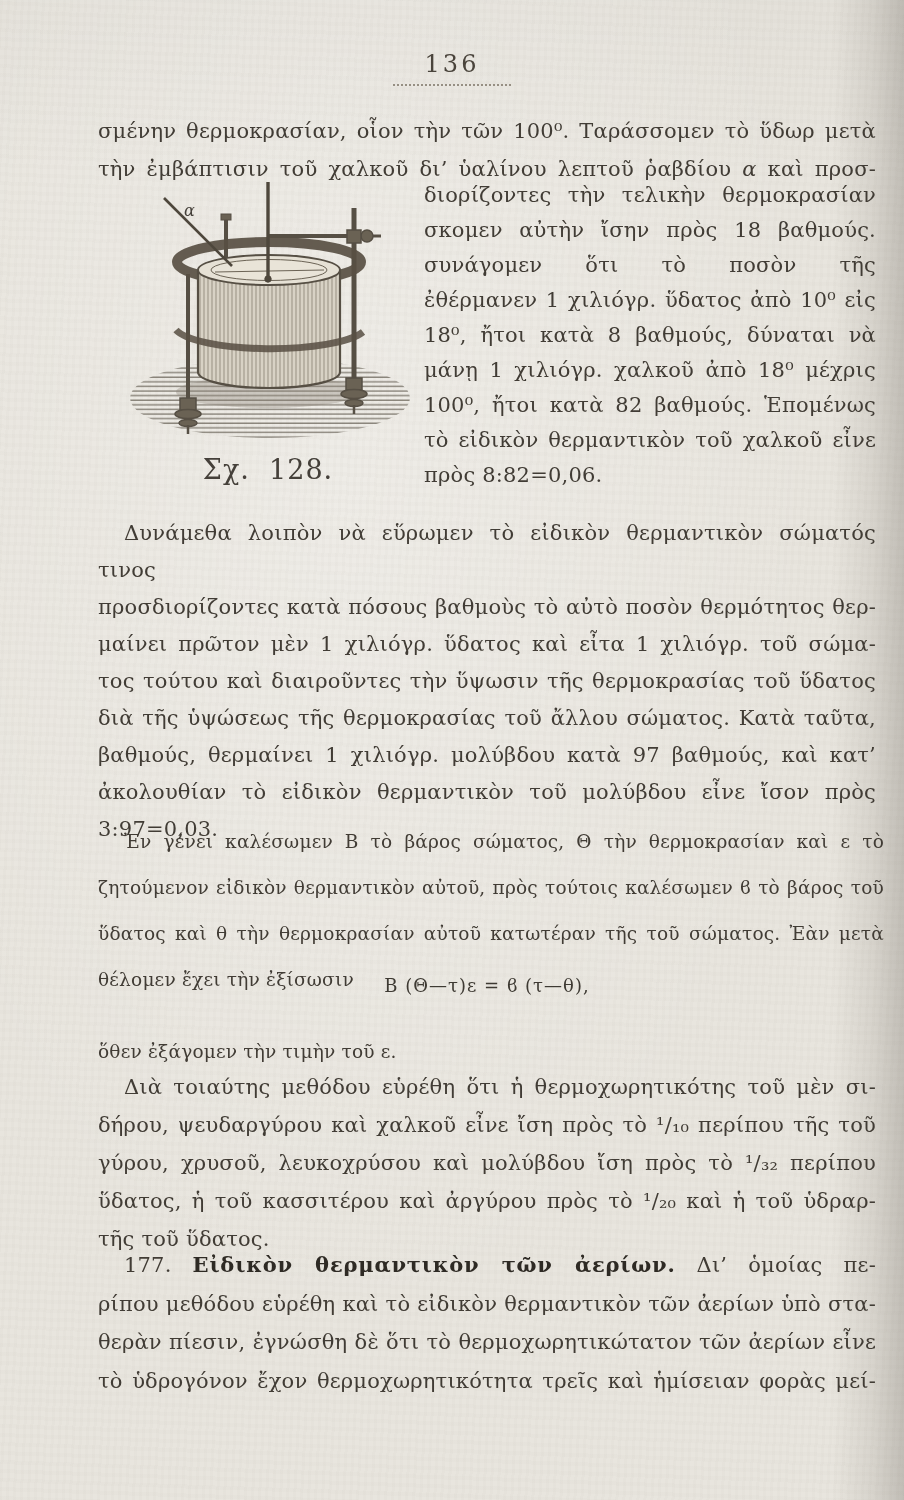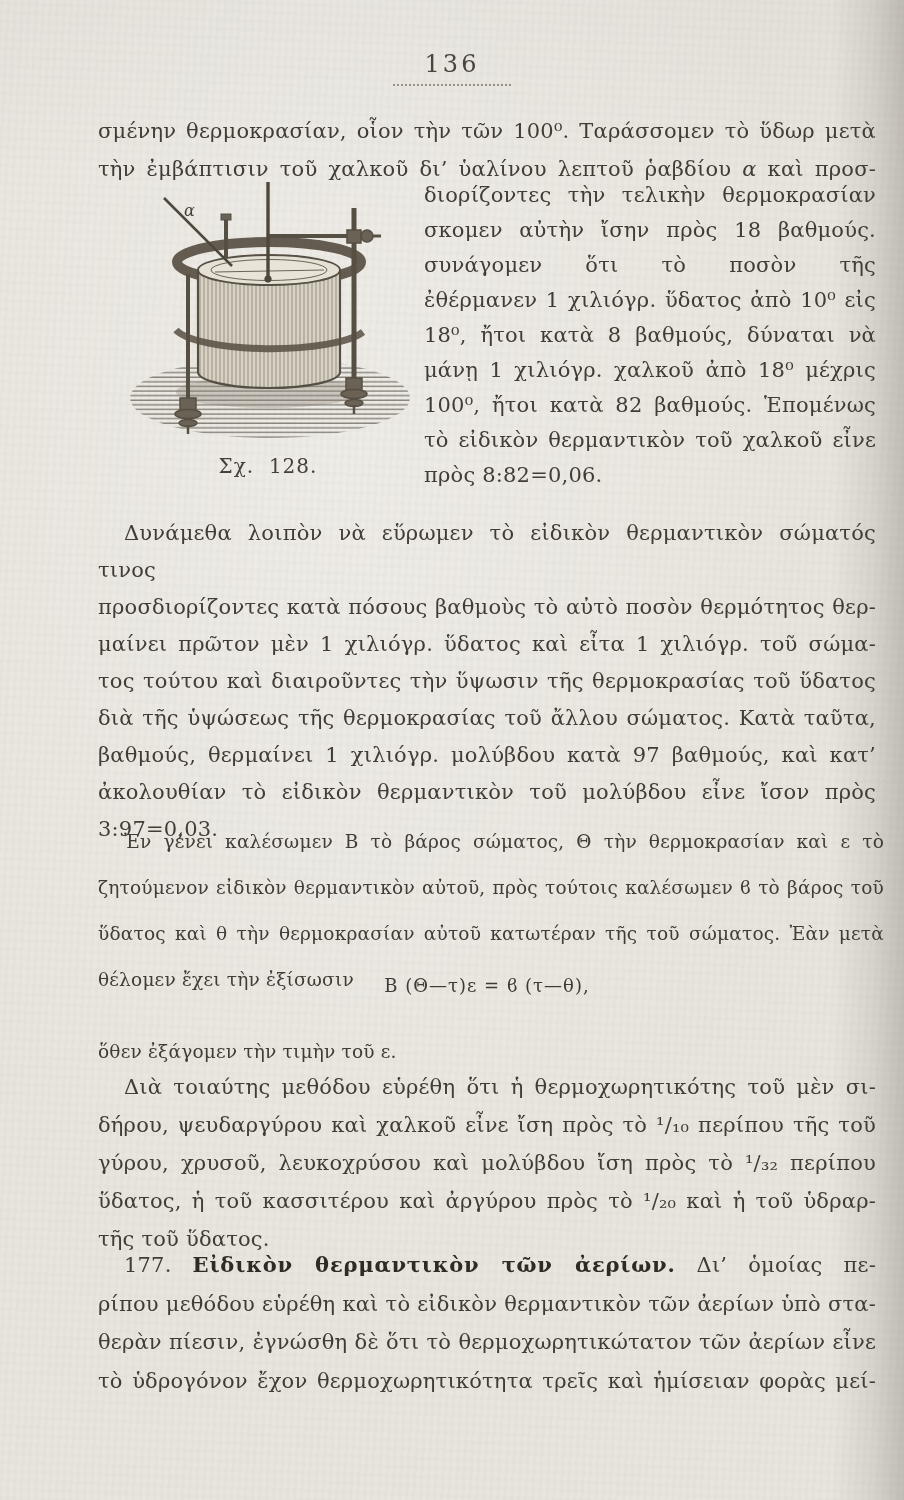--- a/index.html
+++ b/index.html
@@ -48,21 +48,21 @@
   .it{font-style:italic;}
   .bold{font-weight:bold;color:#2e2a24;letter-spacing:0.8px;}
   .beside-col{
     position:absolute;left:424px;top:178px;width:452px;
     font-size:21px;line-height:35px;
   }
   .figure-wrap{position:absolute;left:118px;top:182px;width:302px;height:310px;}
   .figure-svg{position:absolute;left:0;top:0;}
   .fig-caption{
     position:absolute;left:0;top:272px;width:300px;
-    text-align:center;font-size:20px;color:#45403a;white-space:pre;
+    text-align:center;font-size:27px;color:#45403a;white-space:pre;
     letter-spacing:1px;
   }
   .equation{
     position:absolute;left:98px;top:975px;width:778px;
     text-align:center;font-size:18px;color:#3e3a33;letter-spacing:1px;
   }
 </style>
 </head>
 <body>
 

